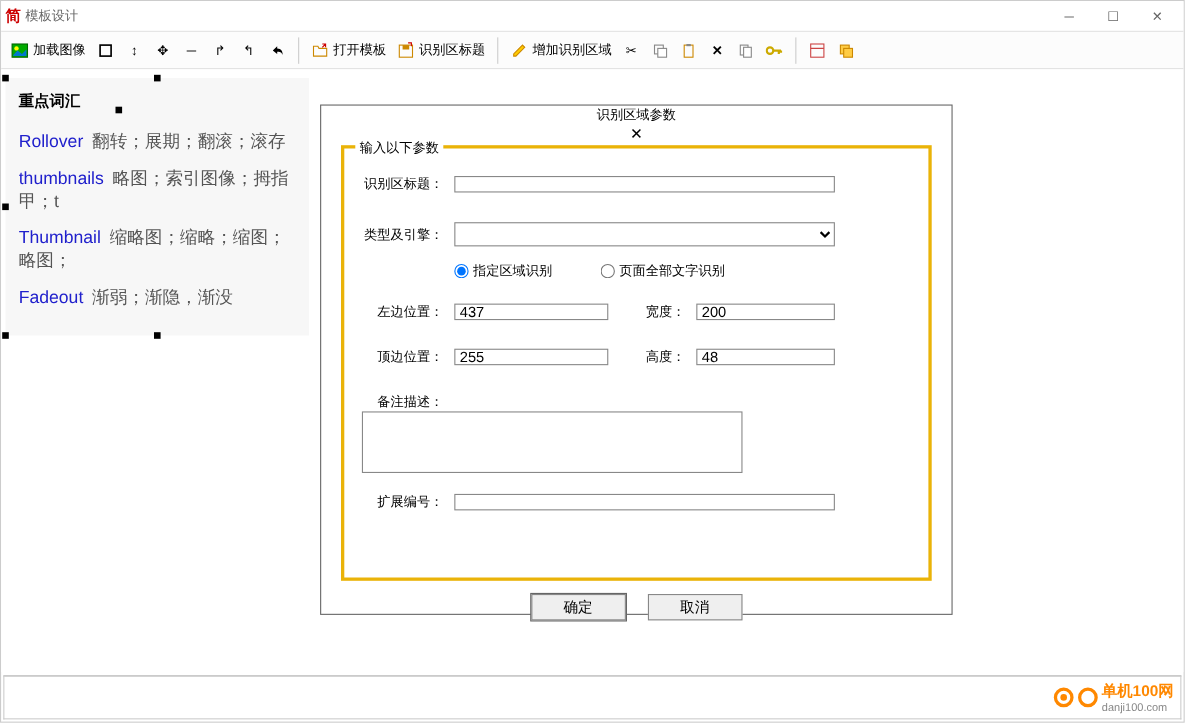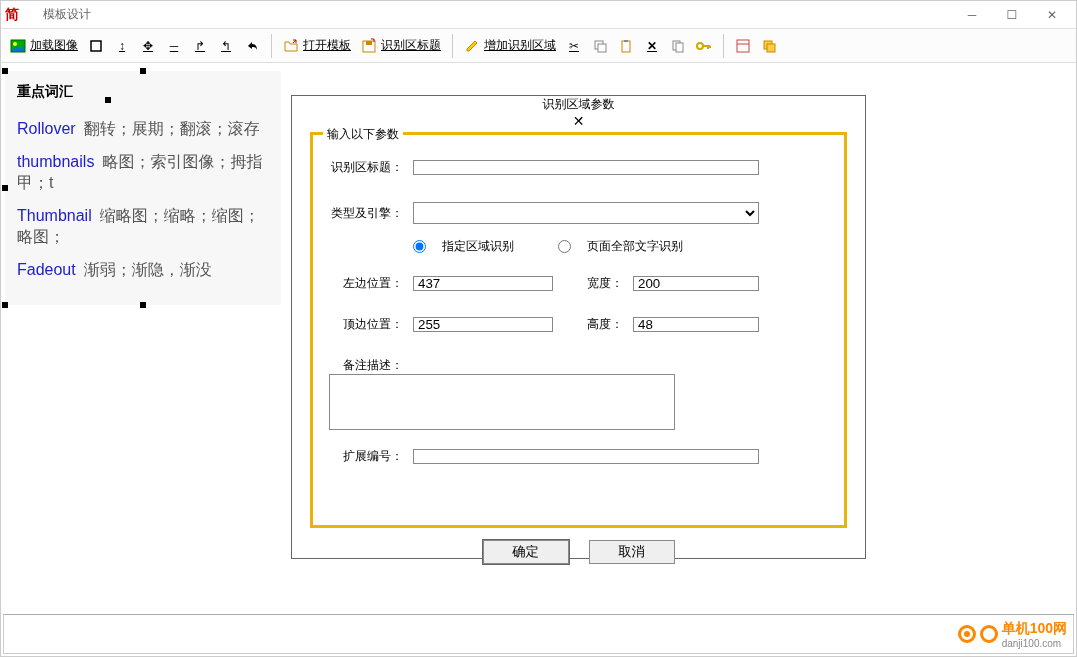--- a/index.html
+++ b/index.html
@@ -1,24 +1,24 @@
 <!DOCTYPE html>
 <html><head>
 <meta charset="utf-8">
 <style>
 * { box-sizing: border-box; margin: 0; padding: 0; }
 body { font-family: "Microsoft YaHei", SimSun, Arial, sans-serif; font-size: 12px; background: #fff; width: 1077px; height: 657px; position: relative; overflow: hidden; border: 1px solid #ccc; }
 
 .titlebar { height: 28px; display: flex; align-items: center; padding: 0 4px; background: #fff; border-bottom: 1px solid #e0e0e0; }
 .titlebar .app-icon { color: #c00; font-size: 14px; font-weight: bold; margin-right: 4px; }
-.titlebar .title { color: #666; flex: 1; margin-left: 20px; }
+.titlebar .title { color: #666; flex: 1; }
 .titlebar .win-btn { width: 40px; height: 28px; display: flex; align-items: center; justify-content: center; color: #666; }
 
 .toolbar { height: 34px; display: flex; align-items: center; background: #fcfcfc; border-bottom: 1px solid #ddd; padding: 0 4px; }
-.toolbar .group { display: flex; align-items: center; height: 100%; text-decoration: underline; }
+.toolbar .group { display: flex; align-items: center; height: 100%; }
 .toolbar .sep { width: 1px; height: 24px; background: #ccc; margin: 0 6px; }
 .toolbar .btn { display: flex; align-items: center; padding: 2px 4px; margin: 0 1px; cursor: pointer; }
 .toolbar .icn { display: inline-flex; width: 16px; height: 16px; align-items: center; justify-content: center; }
 .toolbar .lbl { margin-left: 4px; }
 
 .workspace { position: absolute; top: 62px; left: 0; right: 0; bottom: 45px; background: #fff; }
 .docpanel { position: absolute; left: 4px; top: 8px; width: 276px; background: #f7f7f7; padding: 12px; }
 .docpanel h3 { font-size: 14px; font-weight: bold; margin-bottom: 18px; }
 .docpanel .row { margin-bottom: 12px; font-size: 16px; }
 .docpanel .term { color: #2020cc; margin-right: 8px; }
@@ -40,21 +40,21 @@
 .dlg-body { padding: 8px 18px; }
 .fieldset { border: 3px solid #eab308; padding: 14px 16px 60px 16px; position: relative; }
 .fieldset .legend { position: absolute; top: -9px; left: 10px; background: #fff; padding: 0 4px; }
 .frow { display: flex; align-items: center; margin: 10px 0 26px 0; }
 .frow.tall { align-items: flex-start; flex-direction: column; }
 .flabel { width: 74px; text-align: right; margin-right: 10px; }
 .finput { height: 15px; border: 1px solid #888; padding: 0 4px; background: #fff; }
 .fselect { height: 22px; border: 1px solid #888; background: #fff; width: 346px; }
 .ftextarea { border: 1px solid #888; width: 346px; height: 56px; background: #fff; resize: none; }
 .radgroup { display: flex; gap: 44px; margin-left: 84px; margin-bottom: 20px; }
-.radgroup label { display: flex; align-items: center; gap: 16px; }
+.radgroup label { display: flex; align-items: center; gap: 4px; }
 .radgroup input { margin: 0; }
 .coord-row { display: flex; align-items: center; margin-bottom: 24px; }
 .coord-row .flabel { width: 74px; }
 .coord-row .finput.sm { width: 140px; }
 .coord-row .gap { width: 20px; }
 .coord-row .flabel2 { width: 50px; text-align: right; margin-right: 10px; }
 .coord-row .finput.sm2 { width: 126px; }
 .dlg-buttons { display: flex; justify-content: center; gap: 20px; margin-top: 12px; }
 .dlg-buttons button { width: 86px; height: 24px; border: 1px solid #888; background: #efefef; cursor: pointer; font-family: inherit; }
 .dlg-buttons button:first-child { box-shadow: 0 0 0 1px #666; }

